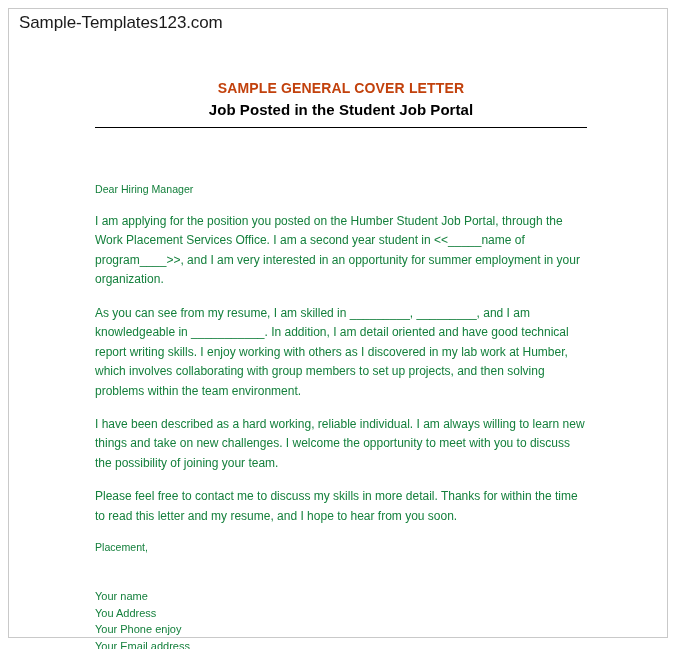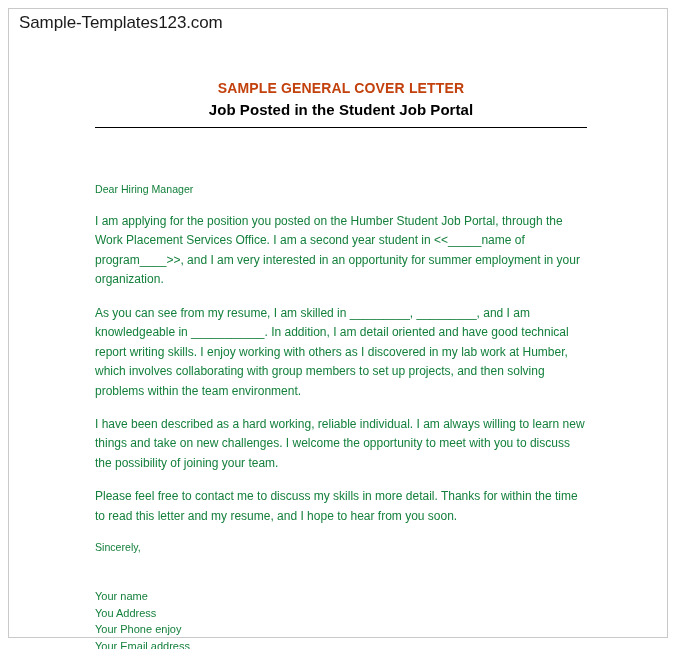--- a/index.html
+++ b/index.html
@@ -113,21 +113,21 @@
       <div class="gap"></div>
       <p class="para">As you can see from my resume, I am skilled in _________, _________, and I am knowledgeable in ___________.  In addition, I am detail oriented and have good technical report writing skills. I enjoy working with others as I discovered in my lab work at Humber, which involves collaborating with group members to set up projects, and then solving problems within the team environment.</p>
 
       <div class="gap"></div>
       <p class="para">I have been described as a hard working, reliable individual.  I am always willing to learn new things and take on new challenges.  I welcome the opportunity to meet with you to discuss the possibility of joining your team.</p>
 
       <div class="gap"></div>
       <p class="para">Please feel free to contact me to discuss my skills in more detail.  Thanks for within the time to read this letter and my resume, and I hope to hear from you soon.</p>
 
       <div class="gap"></div>
-      <div class="closing">Sincerely,</div>
+      <div class="closing">Placement,</div>
 
       <div class="signature-block">
         <div class="sig-line">Your name</div>
         <div class="sig-line">You Address</div>
         <div class="sig-line">Your Phone enjoy</div>
         <div class="sig-line">Your Email address</div>
         <div class="sig-line">Your Cell number</div>
       </div>
 
     </div>

